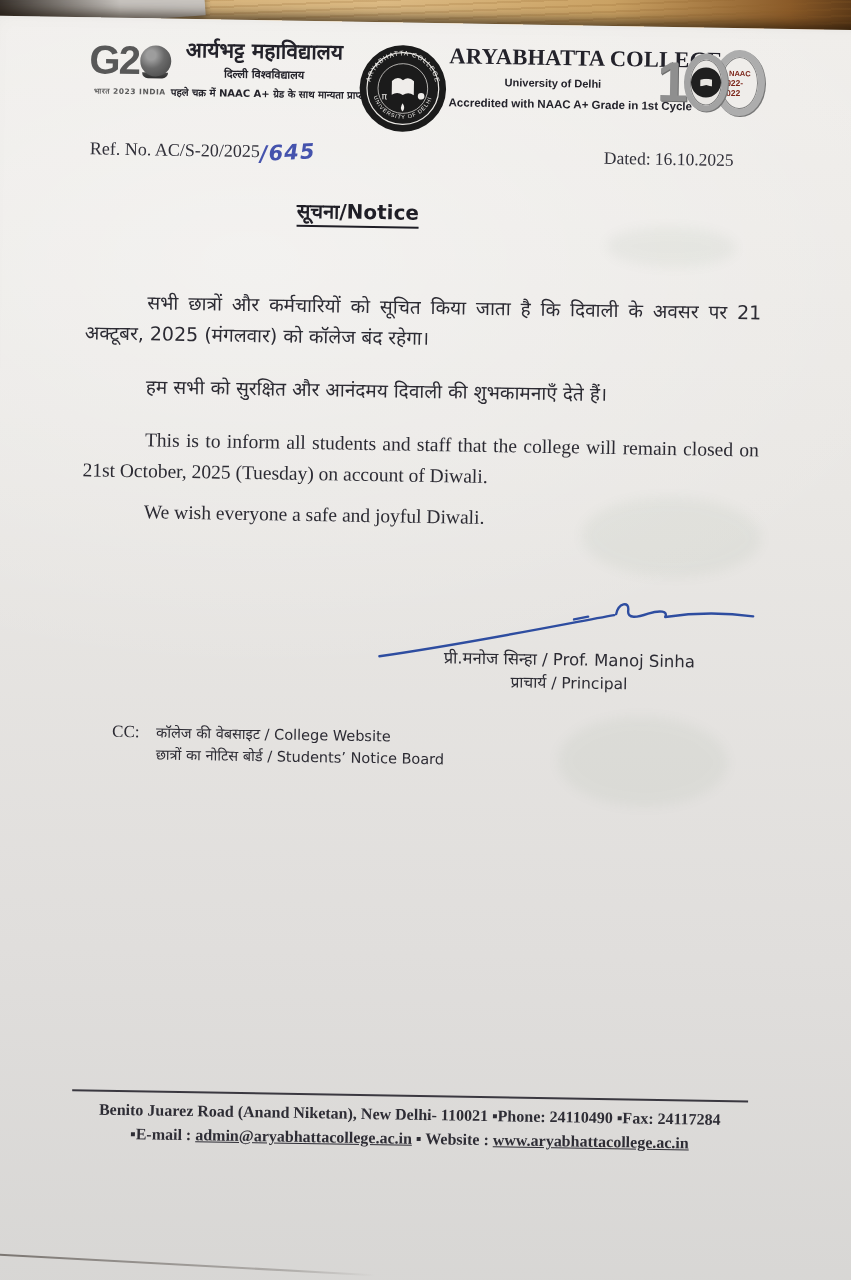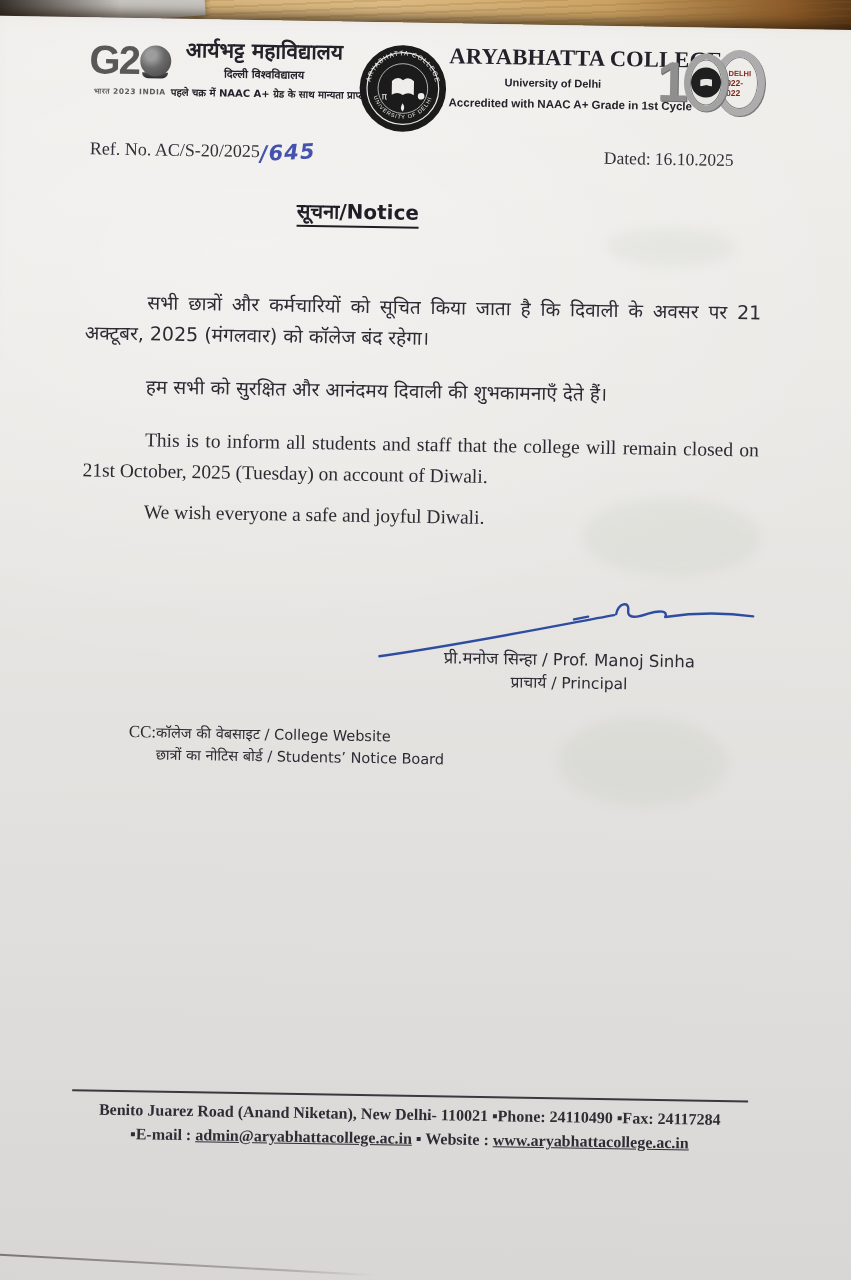--- a/index.html
+++ b/index.html
@@ -90,21 +90,21 @@
   .p3{top:380px;}
   .p4{top:452px;}
   
   .sig-block{position:absolute;top:552px;left:298px;width:384px;height:130px;}
   .sig-svg{position:absolute;top:0;left:0;}
   .sig-name{position:absolute;top:64px;width:100%;text-align:center;font-size:16.5px;font-family:"DejaVu Sans",sans-serif;color:#2c2b33;white-space:nowrap;}
   .sig-role{position:absolute;top:88px;width:100%;text-align:center;font-size:15.5px;font-family:"DejaVu Sans",sans-serif;color:#2c2b33;}
   
   .cc-block{position:absolute;top:698px;left:34px;font-size:16px;color:#2c2b33;}
   .cc-row{display:flex;}
-  .cc-label{font-size:17px;width:44px;text-align:right;}
+  .cc-label{font-size:17px;width:44px;}
   .cc-item{font-family:"DejaVu Sans",sans-serif;font-size:14.5px;line-height:1.5;}
   .cc-item2{margin-left:44px;}
   
   .footer{position:absolute;top:1066px;left:0;width:676px;border-top:2px solid #3a3840;padding-top:6px;
     text-align:center;font-weight:bold;font-size:16px;color:#2e2d35;line-height:1.5;}
   .u{text-decoration:underline;}
 </style>
 </head>
 <body>
 
@@ -168,21 +168,21 @@
       </div>
 
       <div class="cent">
         <span class="cent-one">1</span>
         <span class="ring1">
           <span class="ring1-seal">
               <span class="ring1-book"></span>
             </span>
         </span>
         <span class="ring2">
-          <span class="cent-years">DELHI</span>
+          <span class="cent-years">NAAC</span>
           <span class="cent-range">1922-2022</span>
         </span>
       </div>
     </div>
 
     <div class="ref-row">
       <span>Ref. No. AC/S-20/2025</span><span class="ref-hand">/645</span>
       <span class="date">Dated: 16.10.2025</span>
     </div>
 

